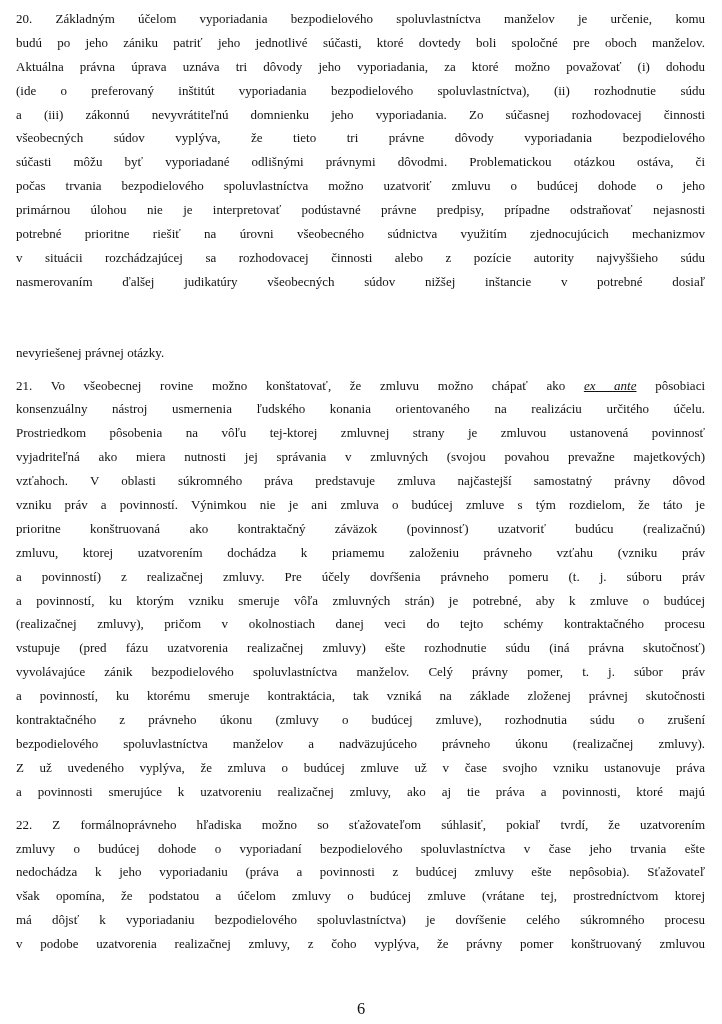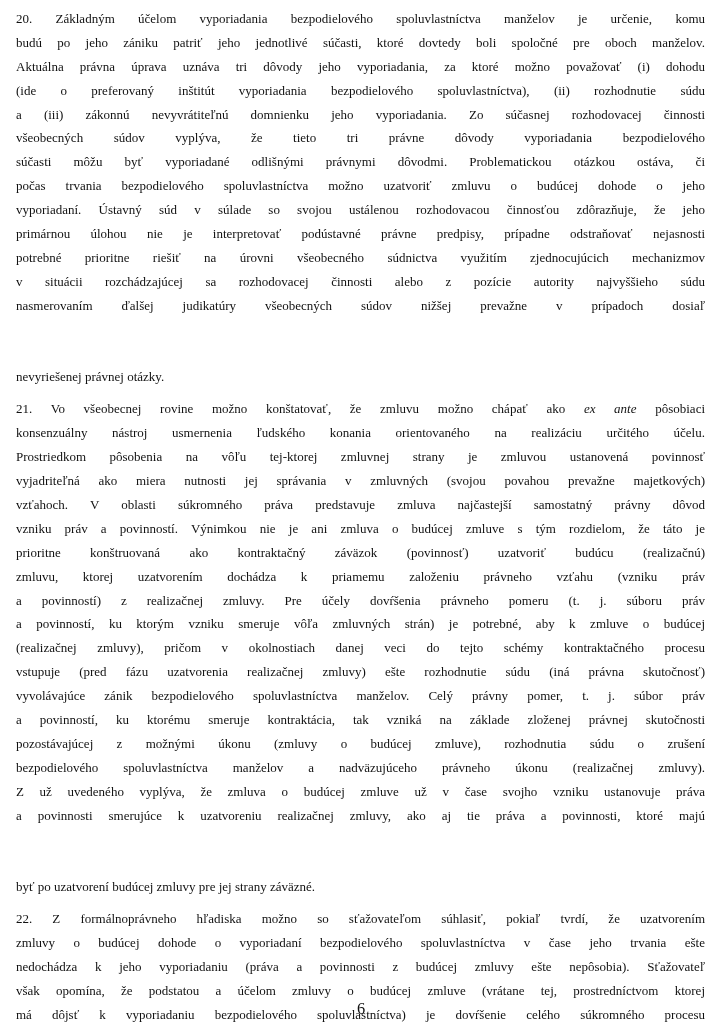--- a/index.html
+++ b/index.html
@@ -34,21 +34,21 @@
       font-size: 13px;
       text-align: justify;
       text-align-last: justify;
       white-space: nowrap;
       overflow: visible;
     }
     .line.last {
       text-align-last: left;
       margin-top: 47px;
     }
-    .line em { font-style: italic; }
+    .line em { font-style: italic; text-decoration: underline; }
     .page-number {
       position: absolute;
       left: 0;
       width: 722px;
       top: 999px;
       text-align: center;
       font-size: 16.4px;
       line-height: 20px;
     }
   </style>
@@ -58,47 +58,45 @@
 <div class="page">
   <div class="para">
       <span class="line">20. Základným účelom vyporiadania bezpodielového spoluvlastníctva manželov je určenie, komu</span>
       <span class="line">budú po jeho zániku patriť jeho jednotlivé súčasti, ktoré dovtedy boli spoločné pre oboch manželov.</span>
       <span class="line">Aktuálna právna úprava uznáva tri dôvody jeho vyporiadania, za ktoré možno považovať (i) dohodu</span>
       <span class="line">(ide o preferovaný inštitút vyporiadania bezpodielového spoluvlastníctva), (ii) rozhodnutie súdu</span>
       <span class="line">a (iii) zákonnú nevyvrátiteľnú domnienku jeho vyporiadania. Zo súčasnej rozhodovacej činnosti</span>
       <span class="line">všeobecných súdov vyplýva, že tieto tri právne dôvody vyporiadania bezpodielového</span>
       <span class="line">súčasti môžu byť vyporiadané odlišnými právnymi dôvodmi. Problematickou otázkou ostáva, či</span>
       <span class="line">počas trvania bezpodielového spoluvlastníctva možno uzatvoriť zmluvu o budúcej dohode o jeho</span>
-      <span class="line">vyporiadaní. Ústavný súd v súlade so svojou ustálenou rozhodovacou činnosťou zdôrazňuje, že jeho</span>
       <span class="line">primárnou úlohou nie je interpretovať podústavné právne predpisy, prípadne odstraňovať nejasnosti</span>
       <span class="line">potrebné prioritne riešiť na úrovni všeobecného súdnictva využitím zjednocujúcich mechanizmov</span>
       <span class="line">v situácii rozchádzajúcej sa rozhodovacej činnosti alebo z pozície autority najvyššieho súdu</span>
-      <span class="line">nasmerovaním ďalšej judikatúry všeobecných súdov nižšej prevažne v prípadoch dosiaľ</span>
+      <span class="line">nasmerovaním ďalšej judikatúry všeobecných súdov nižšej inštancie v potrebné dosiaľ</span>
       <span class="line last">nevyriešenej právnej otázky.</span>
     </div>
   <div class="para">
       <span class="line">21. Vo všeobecnej rovine možno konštatovať, že zmluvu možno chápať ako <em>ex ante</em> pôsobiaci</span>
       <span class="line">konsenzuálny nástroj usmernenia ľudského konania orientovaného na realizáciu určitého účelu.</span>
       <span class="line">Prostriedkom pôsobenia na vôľu tej-ktorej zmluvnej strany je zmluvou ustanovená povinnosť</span>
       <span class="line">vyjadriteľná ako miera nutnosti jej správania v zmluvných (svojou povahou prevažne majetkových)</span>
       <span class="line">vzťahoch. V oblasti súkromného práva predstavuje zmluva najčastejší samostatný právny dôvod</span>
       <span class="line">vzniku práv a povinností. Výnimkou nie je ani zmluva o budúcej zmluve s tým rozdielom, že táto je</span>
       <span class="line">prioritne konštruovaná ako kontraktačný záväzok (povinnosť) uzatvoriť budúcu (realizačnú)</span>
       <span class="line">zmluvu, ktorej uzatvorením dochádza k priamemu založeniu právneho vzťahu (vzniku práv</span>
       <span class="line">a povinností) z realizačnej zmluvy. Pre účely dovŕšenia právneho pomeru (t. j. súboru práv</span>
       <span class="line">a povinností, ku ktorým vzniku smeruje vôľa zmluvných strán) je potrebné, aby k zmluve o budúcej</span>
       <span class="line">(realizačnej zmluvy), pričom v okolnostiach danej veci do tejto schémy kontraktačného procesu</span>
       <span class="line">vstupuje (pred fázu uzatvorenia realizačnej zmluvy) ešte rozhodnutie súdu (iná právna skutočnosť)</span>
       <span class="line">vyvolávajúce zánik bezpodielového spoluvlastníctva manželov. Celý právny pomer, t. j. súbor práv</span>
       <span class="line">a povinností, ku ktorému smeruje kontraktácia, tak vzniká na základe zloženej právnej skutočnosti</span>
-      <span class="line">pozostávajúcej z možnými úkonu (zmluvy o budúcej zmluve), rozhodnutia súdu o zrušení</span>
+      <span class="line">kontraktačného z právneho úkonu (zmluvy o budúcej zmluve), rozhodnutia súdu o zrušení</span>
       <span class="line">bezpodielového spoluvlastníctva manželov a nadväzujúceho právneho úkonu (realizačnej zmluvy).</span>
       <span class="line">Z už uvedeného vyplýva, že zmluva o budúcej zmluve už v čase svojho vzniku ustanovuje práva</span>
       <span class="line">a povinnosti smerujúce k uzatvoreniu realizačnej zmluvy, ako aj tie práva a povinnosti, ktoré majú</span>
-      <span class="line last">byť po uzatvorení budúcej zmluvy pre jej strany záväzné.</span>
     </div>
   <div class="para">
       <span class="line">22. Z formálnoprávneho hľadiska možno so sťažovateľom súhlasiť, pokiaľ tvrdí, že uzatvorením</span>
       <span class="line">zmluvy o budúcej dohode o vyporiadaní bezpodielového spoluvlastníctva v čase jeho trvania ešte</span>
       <span class="line">nedochádza k jeho vyporiadaniu (práva a povinnosti z budúcej zmluvy ešte nepôsobia). Sťažovateľ</span>
       <span class="line">však opomína, že podstatou a účelom zmluvy o budúcej zmluve (vrátane tej, prostredníctvom ktorej</span>
       <span class="line">má dôjsť k vyporiadaniu bezpodielového spoluvlastníctva) je dovŕšenie celého súkromného procesu</span>
       <span class="line">v podobe uzatvorenia realizačnej zmluvy, z čoho vyplýva, že právny pomer konštruovaný zmluvou</span>
     </div>
 </div>

